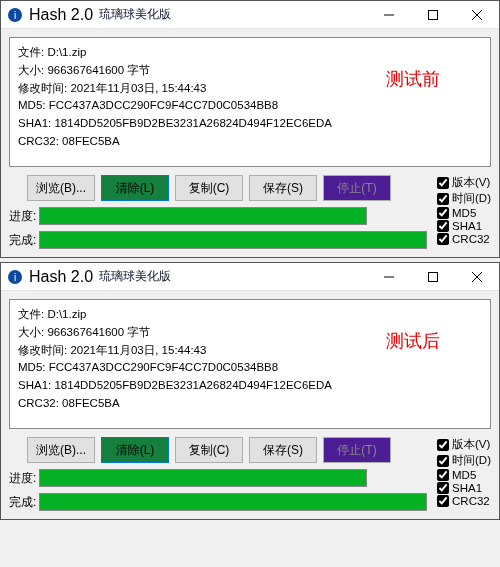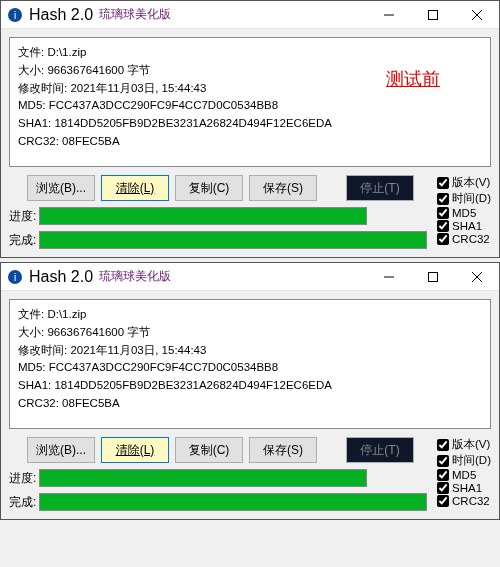--- a/index.html
+++ b/index.html
@@ -1,33 +1,33 @@
 <!DOCTYPE html>
 <html><head>
 <meta charset="utf-8">
 <style>
   * { box-sizing: border-box; margin: 0; padding: 0; font-family: "Microsoft YaHei", "Segoe UI", sans-serif; }
   body { background: #f0f0f0; width: 500px; }
   .window { background: #fff; border: 1px solid #555; margin-bottom: 4px; position: relative; }
   .titlebar { display: flex; align-items: center; height: 28px; background: #fff; border-bottom: 1px solid #e5e5e5; }
   .title-icon { width: 16px; height: 16px; margin: 0 6px; display: flex; align-items: center; justify-content: center; }
   .title-text { font-size: 16px; color: #000; flex: 0 0 auto; margin-right: 6px; }
-  .title-sub { font-size: 12px; color: #701a75; }
+  .title-sub { font-size: 12px; color: #0f172a; }
   .title-spacer { flex: 1; }
   .winbtn { width: 44px; height: 28px; display: flex; align-items: center; justify-content: center; font-size: 12px; color: #000; }
   .winbtn svg { width: 10px; height: 10px; }
   .content { padding: 8px; background: #f0f0f0; }
   .info-box { background: #fff; border: 1px solid #888; padding: 6px 8px; font-size: 11.5px; line-height: 1.55; color: #000; position: relative; height: 130px; }
   .info-box .row { white-space: nowrap; }
-  .stamp { position: absolute; top: 28px; right: 50px; color: #e60000; font-size: 18px; font-weight: 400; text-decoration: underline; }
+  .stamp { position: absolute; top: 28px; right: 50px; color: #e60000; font-size: 18px; font-weight: 400; }
   .button-row { display: flex; margin-top: 8px; gap: 6px; align-items: flex-start; }
   .btns-left { display: flex; gap: 6px; flex: 1; padding-left: 18px; }
   .btn { height: 26px; padding: 0 8px; font-size: 12px; background: #e1e1e1; border: 1px solid #adadad; display: flex; align-items: center; justify-content: center; min-width: 68px; cursor: pointer; }
-  .btn.active { border: 1.5px solid #0078d7; background: #fef9c3; text-decoration: underline; }
-  .btn.disabled { color: #888; background: #0f172a; margin-left: 23px; }
+  .btn.active { border: 1.5px solid #0078d7; background: #15803d; }
+  .btn.disabled { color: #888; background: #4c1d95; }
   .checks { display: flex; flex-direction: column; gap: 1px; font-size: 11.5px; padding-top: 0px; margin-left: 6px; }
   .checks label { display: flex; align-items: center; gap: 3px; white-space: nowrap; }
   .checks input { width: 12px; height: 12px; accent-color: #000; }
   .progress-area { display: flex; flex-direction: column; gap: 6px; margin-top: 6px; }
   .progress-row { display: flex; align-items: center; }
   .progress-label { font-size: 12px; width: 30px; }
   .progress-bar { height: 18px; border: 1px solid #888; background: #e6e6e6; overflow: hidden; }
   .progress-fill { height: 100%; background: #06b025; }
   .bottom-wrap { display: flex; }
   .bottom-left { flex: 1; }
@@ -148,20 +148,21 @@
         </div>
       <div class="winbtn close">
           <svg viewBox="0 0 10 10">
             <line x1="0" y1="0" x2="10" y2="10" stroke="#000" stroke-width="1"></line>
             <line x1="10" y1="0" x2="0" y2="10" stroke="#000" stroke-width="1"></line>
           </svg>
         </div>
     </div>
     <div class="content">
       <div class="info-box">
+        <div class="stamp">测试后</div>
         <div class="row"><span>文件:</span> <span>D:\1.zip</span></div>
         <div class="row"><span>大小:</span> <span>966367641600 字节</span></div>
         <div class="row"><span>修改时间:</span> <span>2021年11月03日, 15:44:43</span></div>
         <div class="row"><span>MD5:</span> <span>FCC437A3DCC290FC9F4CC7D0C0534BB8</span></div>
         <div class="row"><span>SHA1:</span> <span>1814DD5205FB9D2BE3231A26824D494F12EC6EDA</span></div>
         <div class="row"><span>CRC32:</span> <span>08FEC5BA</span></div>
       </div>
       <div class="bottom-wrap">
         <div class="bottom-left">
           <div class="button-row">

